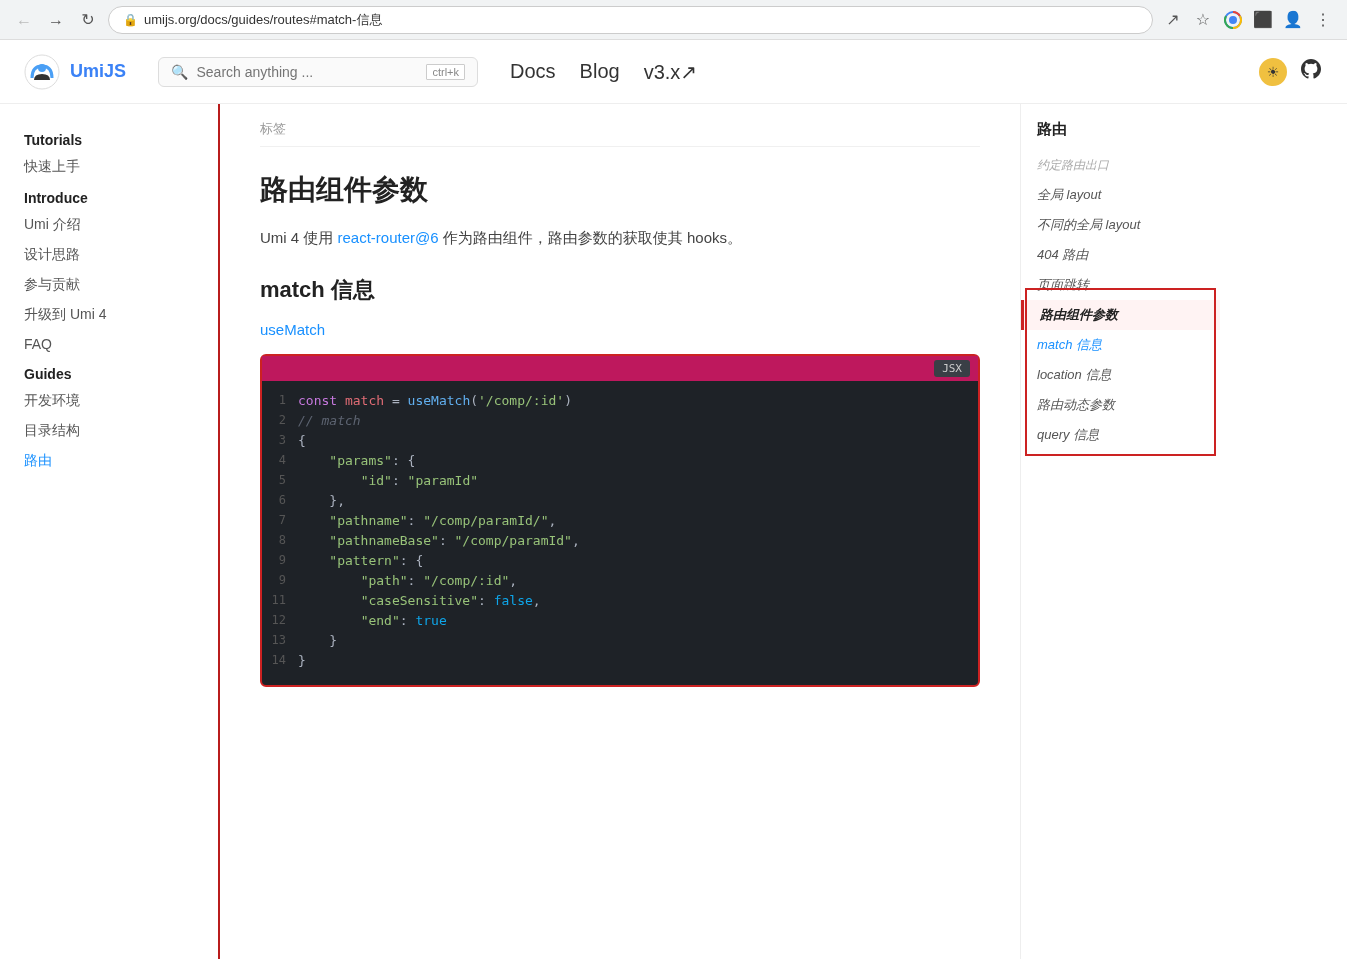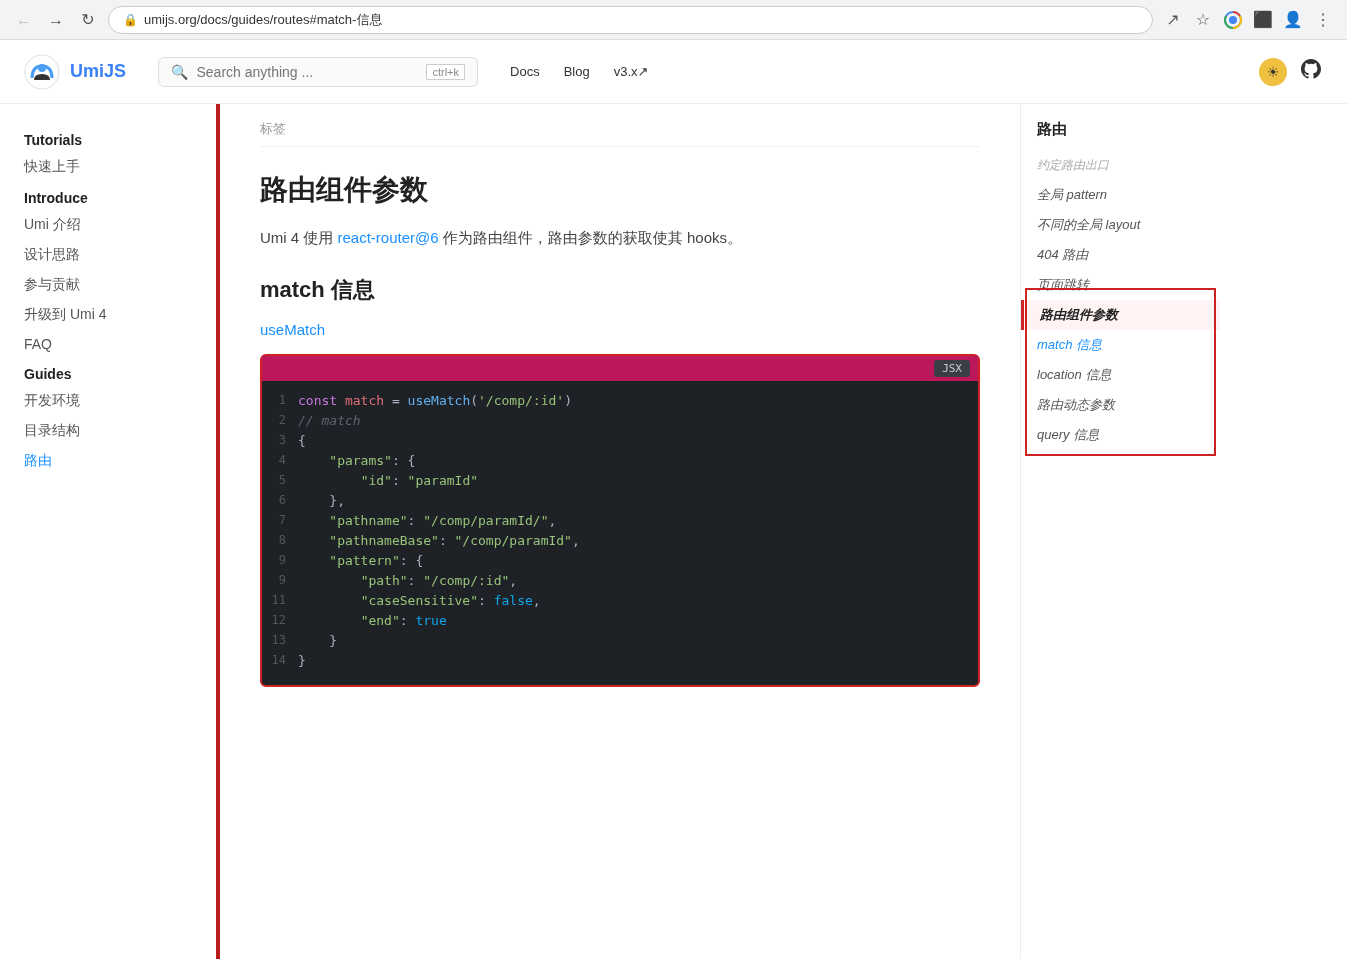--- a/index.html
+++ b/index.html
@@ -45,31 +45,31 @@
       background: #fafafa; cursor: text;
     }
     .search-bar input {
       border: none; background: none; outline: none; color: #999; font-size: 14px; flex: 1;
     }
     .search-shortcut {
       font-size: 11px; color: #888; border: 1px solid #ccc; border-radius: 1px;
       padding: 1px 5px; background: #fff;
     }
     .nav-links { display: flex; align-items: center; gap: 24px; margin-left: 32px; }
-    .nav-link { font-size: 13px; color: #333; text-decoration: none; cursor: pointer; }
+    .nav-link { font-size: 20px; color: #333; text-decoration: none; cursor: pointer; }
     .nav-icons { display: flex; align-items: center; gap: 12px; margin-left: auto; }
     .theme-icon { width: 28px; height: 28px; border-radius: 50%; background: #f0c040; display: flex; align-items: center; justify-content: center; cursor: pointer; font-size: 14px; }
     .github-icon { font-size: 22px; color: #333; cursor: pointer; }
 
     
     .page-layout { display: flex; height: calc(959px - 40px - 64px); overflow: hidden; }
 
     
     .sidebar {
-      width: 220px; min-width: 220px; border-right: 4px solid #b91c1c;
+      width: 220px; min-width: 220px; border-right: 2px solid #b91c1c;
       overflow-y: auto; padding: 20px 0;
     }
     .sidebar-section-title {
       font-size: 14px; font-weight: 700; color: #222;
       padding: 8px 24px 4px;
     }
     .sidebar-item {
       padding: 6px 24px; font-size: 14px; color: #555; cursor: pointer;
     }
     .sidebar-item.active { color: #1890ff; font-weight: 500; }
@@ -296,21 +296,21 @@
         </div>
       </div>
     </div>
   </main>
 
   <aside class="toc-panel">
     <div style="position: relative;">
       <div class="toc-title">路由</div>
 
       <div class="toc-item" style="color:#aaa; font-size:12px;">约定路由出口</div>
-      <div class="toc-item">全局 pattern</div>
+      <div class="toc-item">全局 layout</div>
       <div class="toc-item">不同的全局 layout</div>
       <div class="toc-item">404 路由</div>
       <div class="toc-item">页面跳转</div>
 
       <div style="position: relative;">
         <svg style="position: absolute; right: -60px; top: -80px; width: 80px; height: 100px; pointer-events: none;">
           <path d="M 60 10 L 30 80 L 25 65 M 30 80 L 40 67" stroke="#cc2222" stroke-width="2" fill="none" marker-end="url(#arrowhead)"></path>
         </svg>
       </div>
 

